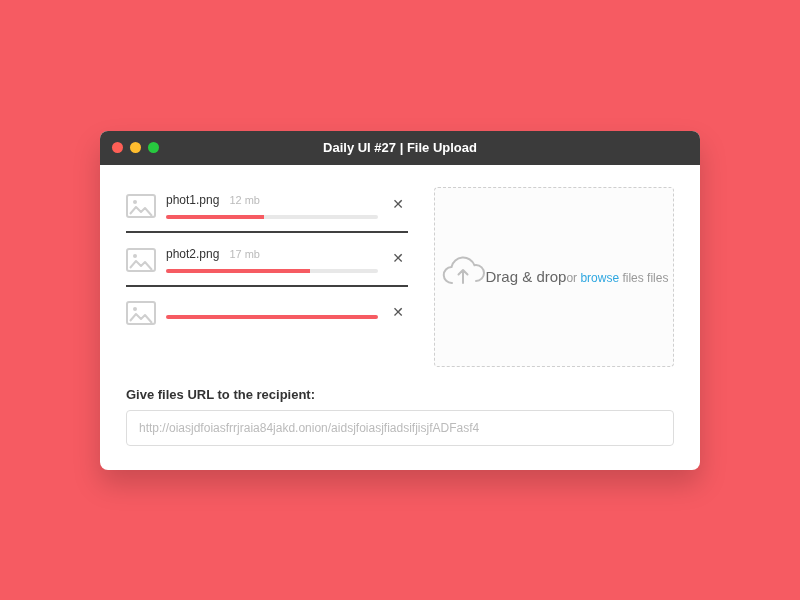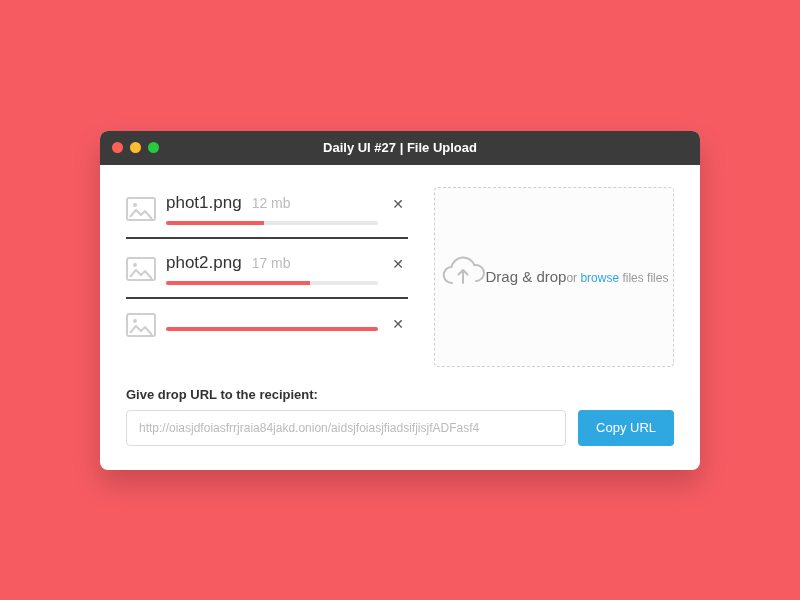--- a/index.html
+++ b/index.html
@@ -43,22 +43,22 @@
     padding: 6px 0 12px;
     position: relative;
   }
   .file-row + .file-row { border-top: 2px solid #404040; padding-top: 14px; }
   .thumb {
     width: 30px; height: 24px; flex: 0 0 auto;
     margin-right: 10px;
   }
   .file-meta { flex: 1; min-width: 0; }
   .file-name-line { display: flex; align-items: baseline; gap: 10px; }
-  .file-name { font-size: 17px; color: #333; }
-  .file-size { font-size: 14px; color: #bbb; }
+  .file-name { font-size: 12px; color: #333; }
+  .file-size { font-size: 11px; color: #bbb; }
   .progress {
     margin-top: 8px;
     width: 100%; height: 4px;
     background: #e8e8e8; border-radius: 2px;
     overflow: hidden;
   }
   .progress-fill { height: 100%; background: #f65b62; }
   .remove {
     flex: 0 0 auto;
     margin-left: 10px;
@@ -173,20 +173,19 @@
           </svg>
         </div>
         <div class="dd-title">Drag &amp; drop</div>
         <div class="dd-sub">
           <span>or </span><a href="#">browse</a><span> files files</span>
         </div>
       </div>
     </div>
 
     <div class="url-block">
-      <div class="url-label">Give drop URL to the recipient:</div>
+      <div class="url-label">Give files URL to the recipient:</div>
       <div class="url-row">
         <input class="url-input" type="text" readonly="" value="http://oiasjdfoiasfrrjraia84jakd.onion/aidsjfoiasjfiadsifjisjfADFasf4" style="">
-        <button class="copy-btn">Copy URL</button>
       </div>
     </div>
   </div>
 </div>
 
 </body></html>

